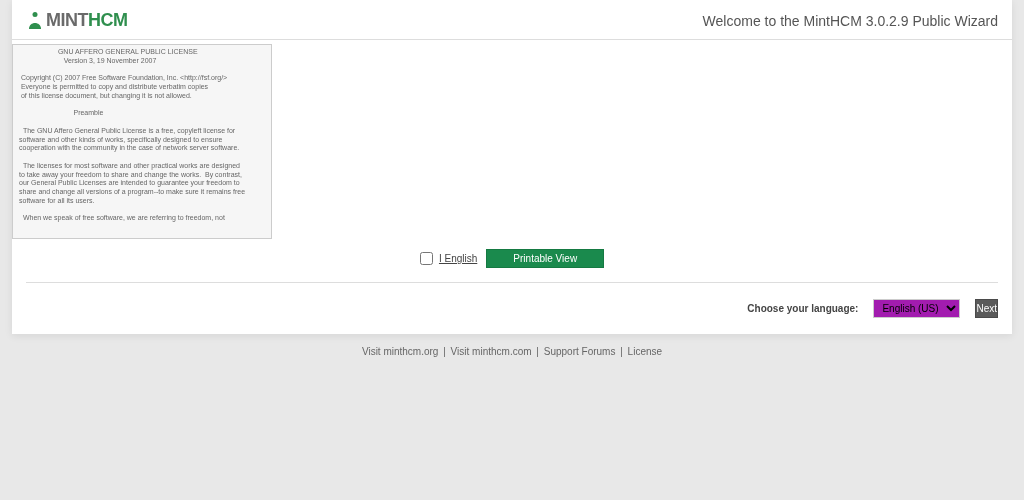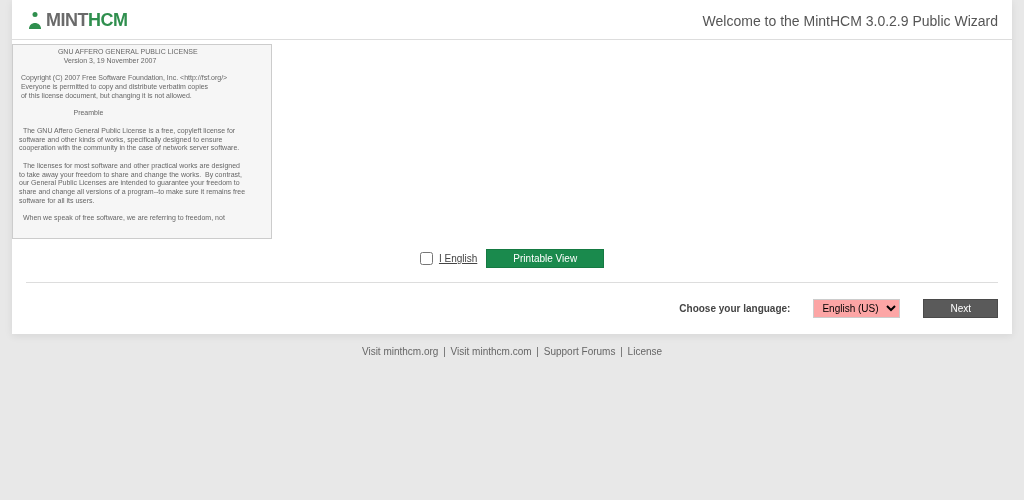--- a/index.html
+++ b/index.html
@@ -87,38 +87,38 @@
     }
     .divider {
       border-top: 1px solid #ddd;
       margin: 0 14px;
     }
     .footer-row {
       display: flex;
       justify-content: flex-end;
       align-items: center;
       padding: 16px 14px 16px 14px;
-      gap: 23px;
+      gap: 15px;
     }
     .lang-label {
       font-size: 10px;
       font-weight: bold;
       color: #444;
     }
     .lang-select {
       font-size: 10px;
       padding: 2px 4px;
       border: 1px solid #ccc;
-      background: #fca5a5;
+      background: #a21caf;
     }
     .btn-next {
       background: #5a5a5a;
       color: #fff;
       border: 1px solid #4a4a4a;
-      padding: 3px 26px;
+      padding: 3px 0;
       font-size: 10px;
       cursor: pointer;
     }
     .bottom-links {
       text-align: center;
       padding: 12px 16px;
       font-size: 10px;
       color: #666;
     }
     .bottom-links a {

